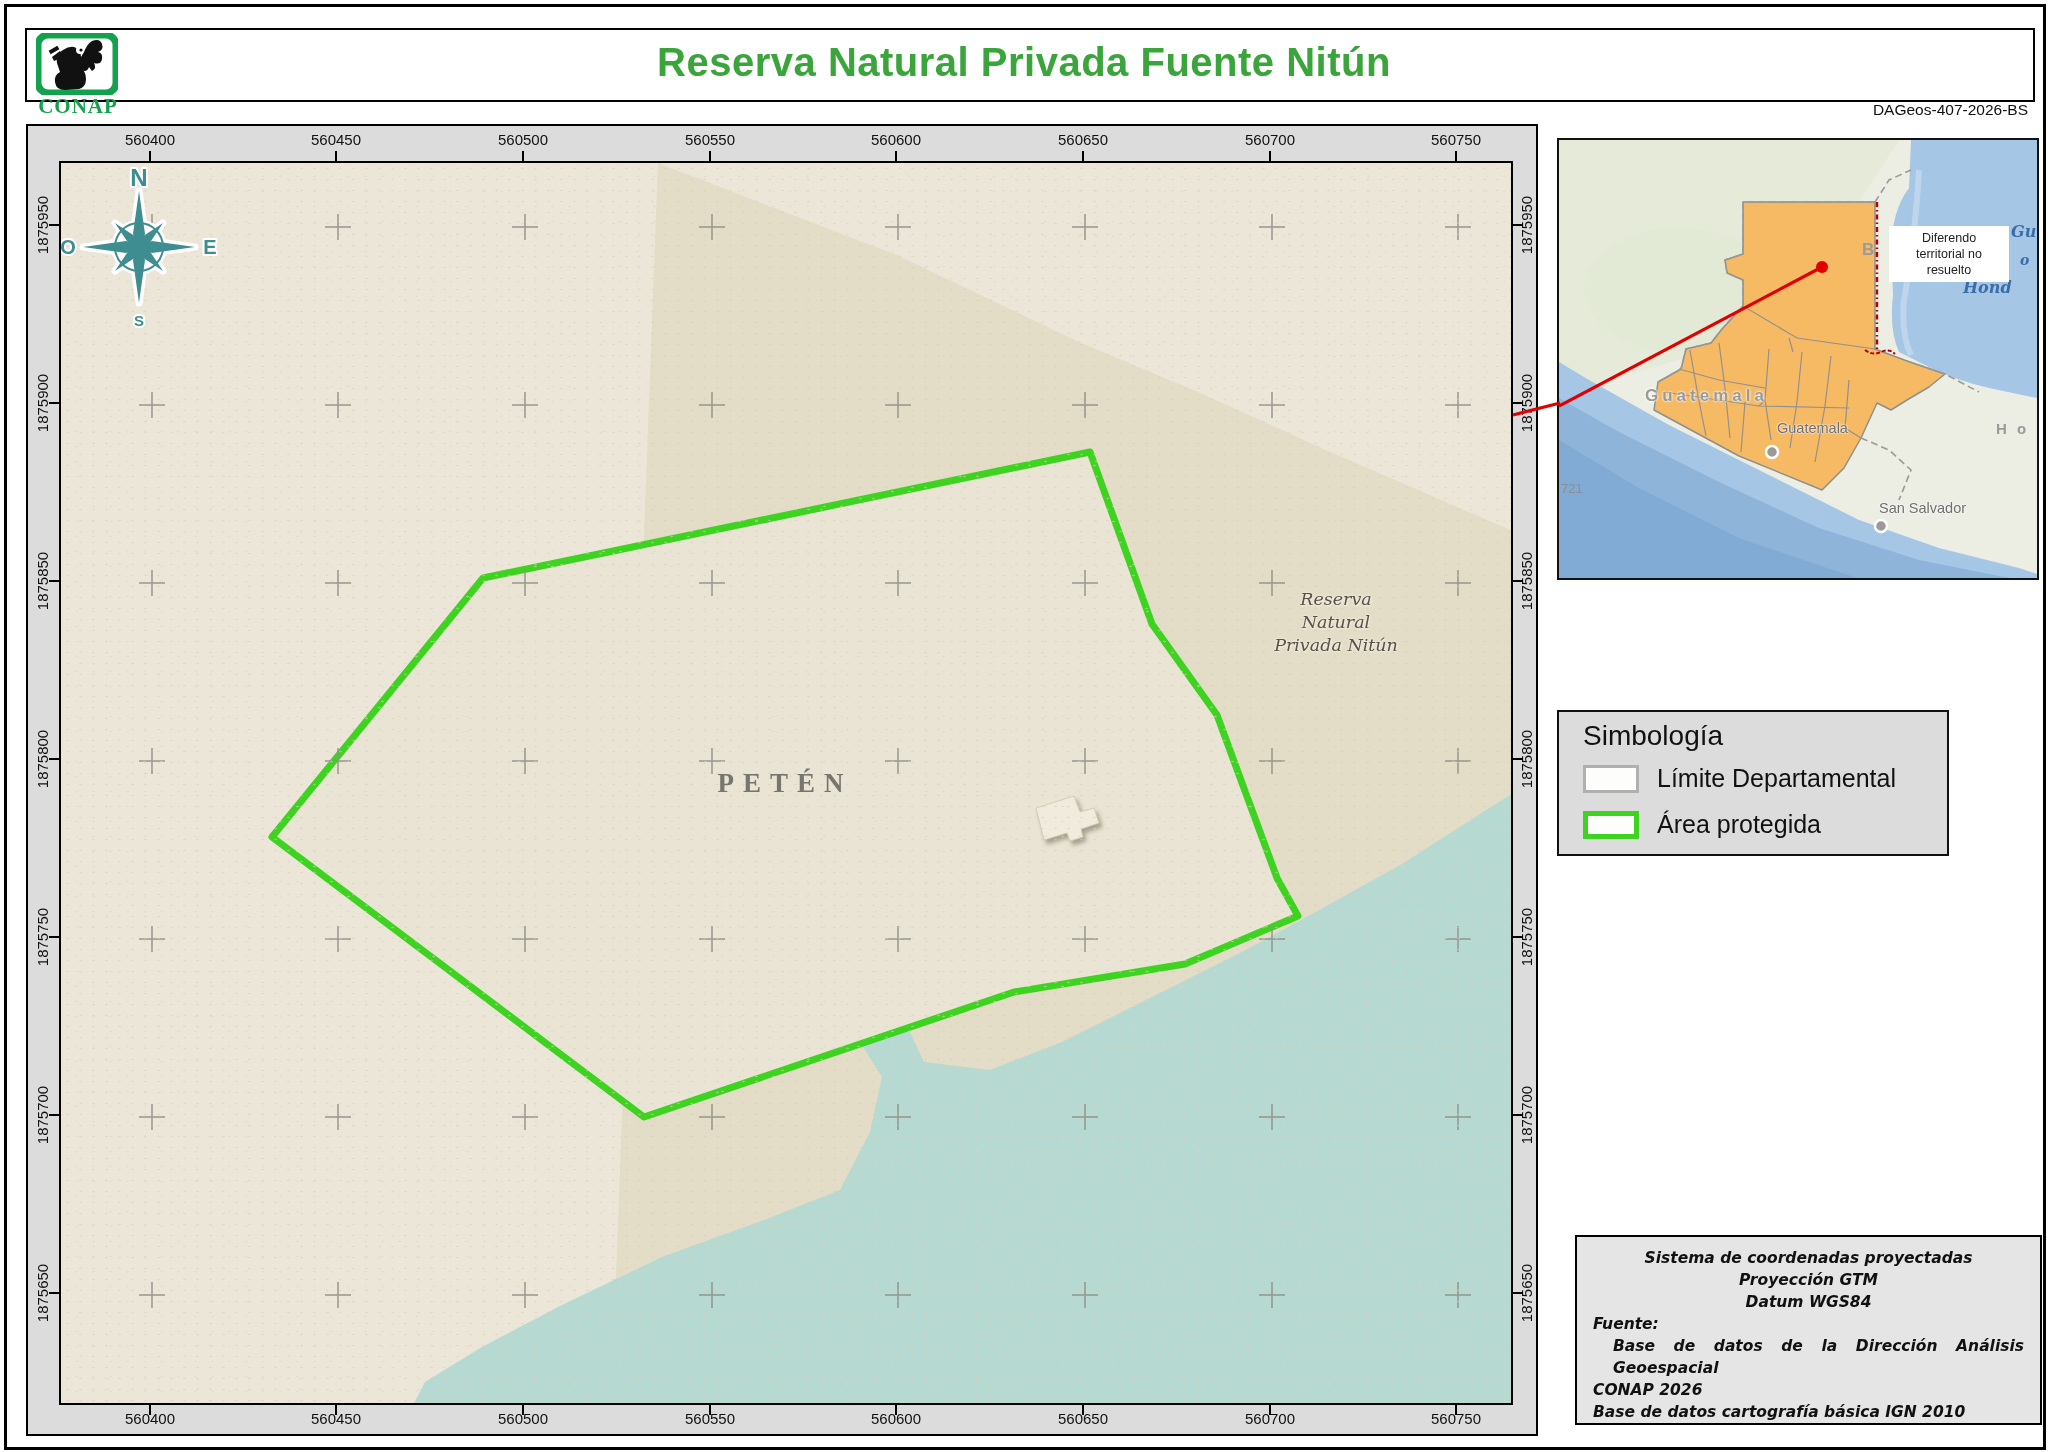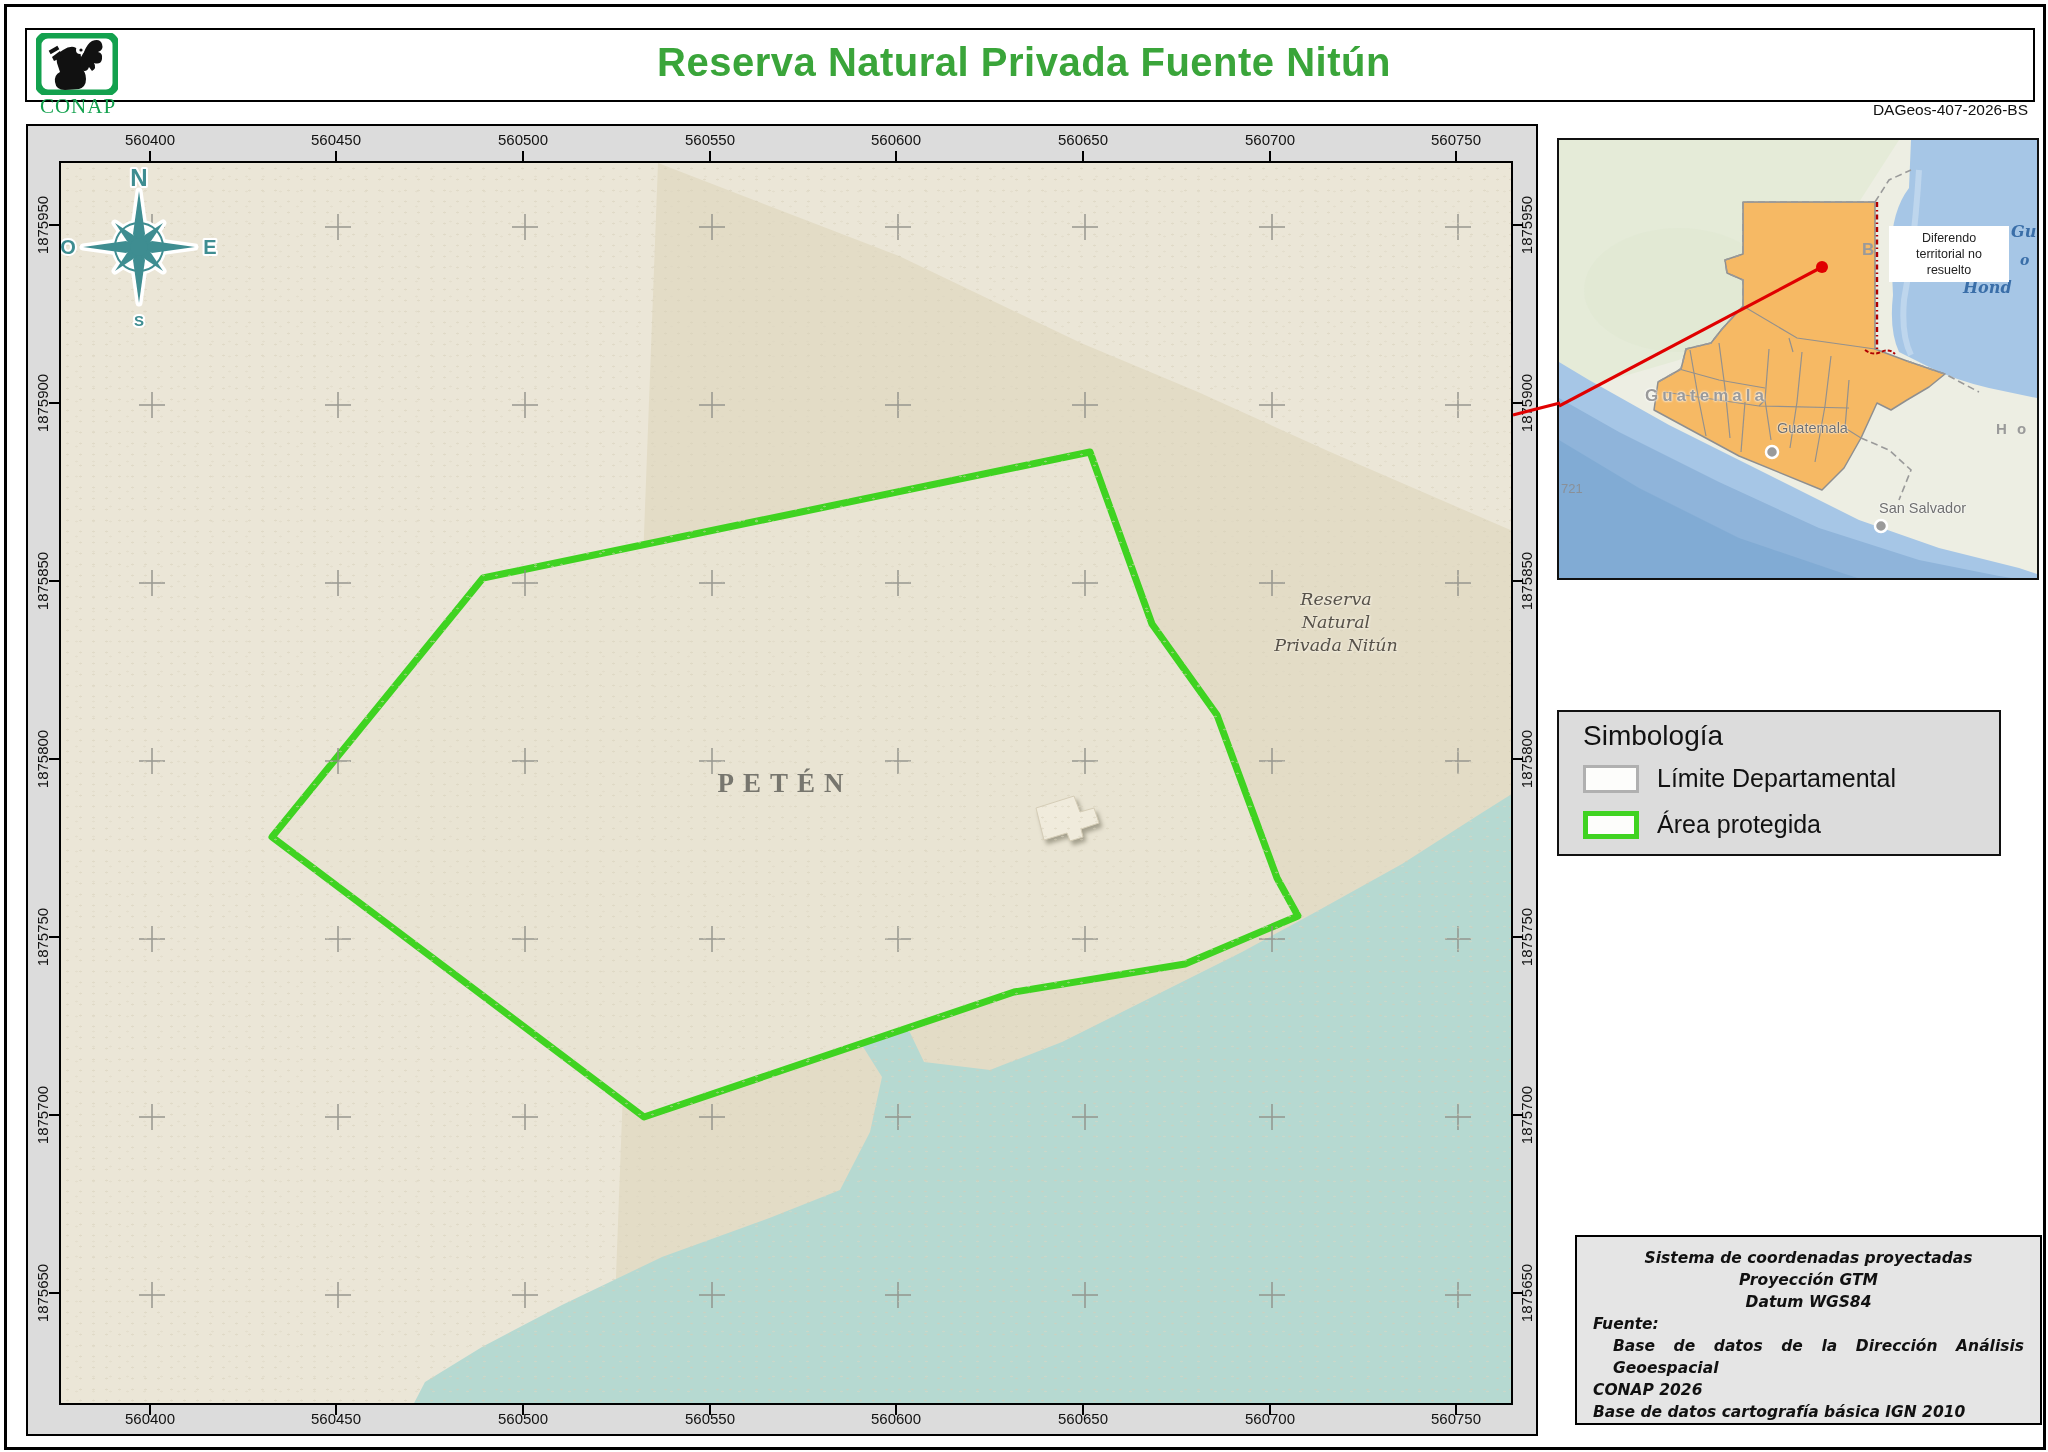--- a/index.html
+++ b/index.html
@@ -6,21 +6,21 @@
   #page{position:relative;width:2048px;height:1452px;background:#fff;overflow:hidden;
         font-family:"Liberation Sans",sans-serif;}
   #page-border{position:absolute;left:4px;top:4px;width:2036px;height:1440px;border:3px solid #000;}
 
   
   #header-box{position:absolute;left:25px;top:28px;width:2006px;height:70px;border:2px solid #000;background:#fff;}
   #map-title{position:absolute;left:0;top:40px;width:2048px;text-align:center;
              font-size:40px;font-weight:600;letter-spacing:.5px;}
   #conap-logo{position:absolute;left:36px;top:33px;width:82px;height:62px;}
   #conap-text{position:absolute;left:30px;top:94px;width:96px;text-align:center;
-              font-family:"Liberation Serif",serif;font-weight:normal;font-size:21px;letter-spacing:1px;}
+              font-family:"Liberation Serif",serif;font-weight:bold;font-size:21px;letter-spacing:1px;}
   #doc-code{position:absolute;right:20px;top:101px;font-size:15.5px;color:#111;}
 
   
   #map-band{position:absolute;left:26px;top:124px;width:1512px;height:1312px;background:#dcdcdc;border:2px solid #000;box-sizing:border-box;}
   #map-frame{position:absolute;left:59px;top:161px;width:1454px;height:1244px;border:2.5px solid #000;box-sizing:border-box;background:#ebe6d7;overflow:hidden;}
   #map-frame::after{content:"";position:absolute;inset:0;z-index:4;pointer-events:none;opacity:.5;
      background-image:radial-gradient(#d6cfb8 1px,transparent 1.3px),radial-gradient(#ded8c4 1px,transparent 1.2px);
      background-size:13px 11px,17px 15px;background-position:0 0,7px 6px;}
   #map-geo{position:absolute;left:0;top:0;z-index:1;}
 
@@ -49,21 +49,21 @@
   #inset-capital{left:218px;top:280px;font-size:14.5px;color:#6f6f6f;text-shadow:0 0 2px #fff,0 0 2px #fff;}
   #inset-city{left:320px;top:360px;font-size:14.5px;color:#6f6f6f;text-shadow:0 0 2px #fff,0 0 2px #fff;}
   #inset-road{left:2px;top:341px;font-size:13px;color:#8a9098;}
   #inset-honduras{left:437px;top:280px;font-size:15px;font-weight:bold;letter-spacing:3px;color:#9a9a9a;}
   #inset-belize{left:303px;top:100px;font-size:17px;font-weight:bold;letter-spacing:3px;color:#9a9a9a;}
   .gulf-label{font-family:"DejaVu Serif",serif;font-style:italic;font-weight:bold;color:#3a6ea8;}
   #note-box{position:absolute;left:330px;top:86px;width:120px;height:56px;background:#fff;z-index:6;
      display:flex;flex-direction:column;justify-content:center;text-align:center;font-size:12.5px;line-height:16px;color:#222;}
 
   
-  #legend{position:absolute;left:1557px;top:710px;width:444px;height:146px;background:#dcdcdc;border:2.5px solid #111;box-sizing:border-box;}
+  #legend{position:absolute;left:1557px;top:710px;width:392px;height:146px;background:#dcdcdc;border:2.5px solid #111;box-sizing:border-box;}
   #legend-title{position:absolute;left:24px;top:8px;font-size:28px;color:#111;}
   .legend-item{position:absolute;left:24px;display:flex;align-items:center;}
   .legend-item .swatch{width:56px;height:28px;background:#fdfdfb;margin-right:18px;box-sizing:border-box;}
   .legend-item .lbl{font-size:25px;color:#111;}
 
   
   #credits{position:absolute;left:1575px;top:1235px;width:467px;height:190px;background:#e5e5e5;border:2px solid #000;box-sizing:border-box;
      font-family:"DejaVu Sans",sans-serif;font-style:italic;font-weight:bold;font-size:15.5px;color:#111;padding:10px 16px;}
   #credits .center{text-align:center;line-height:22px;}
   #credits .src{text-align:justify;line-height:22px;}

